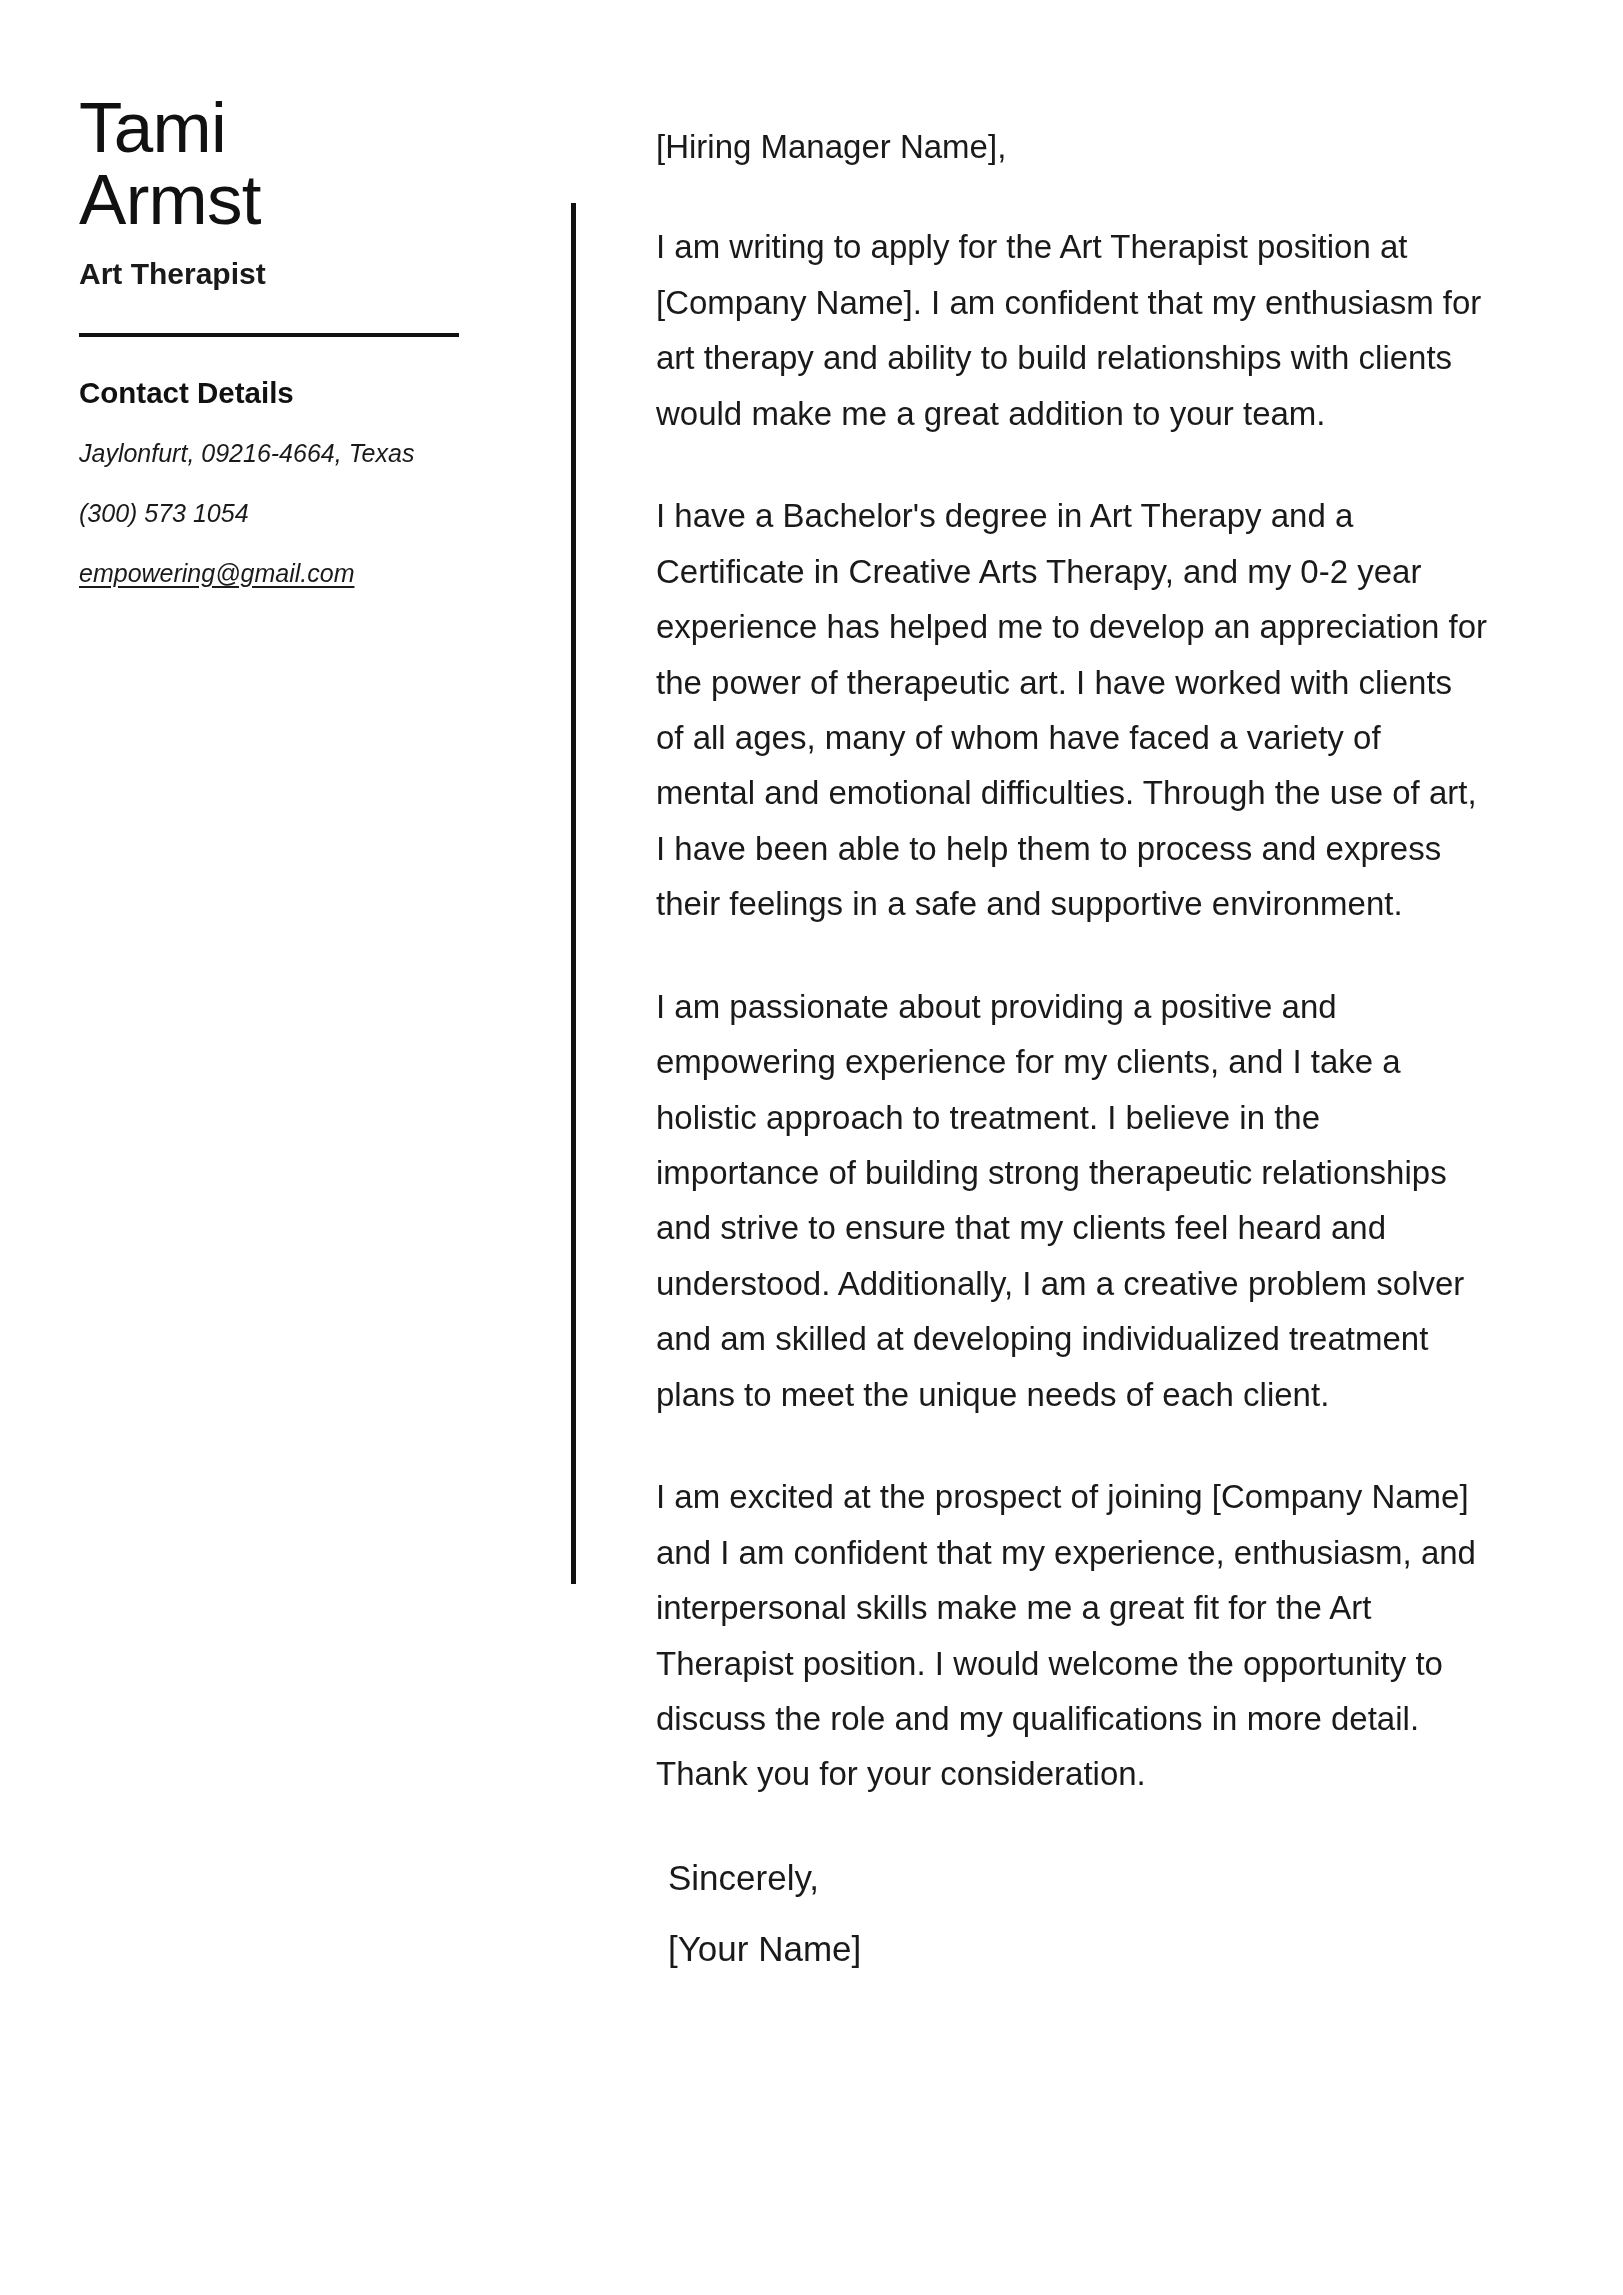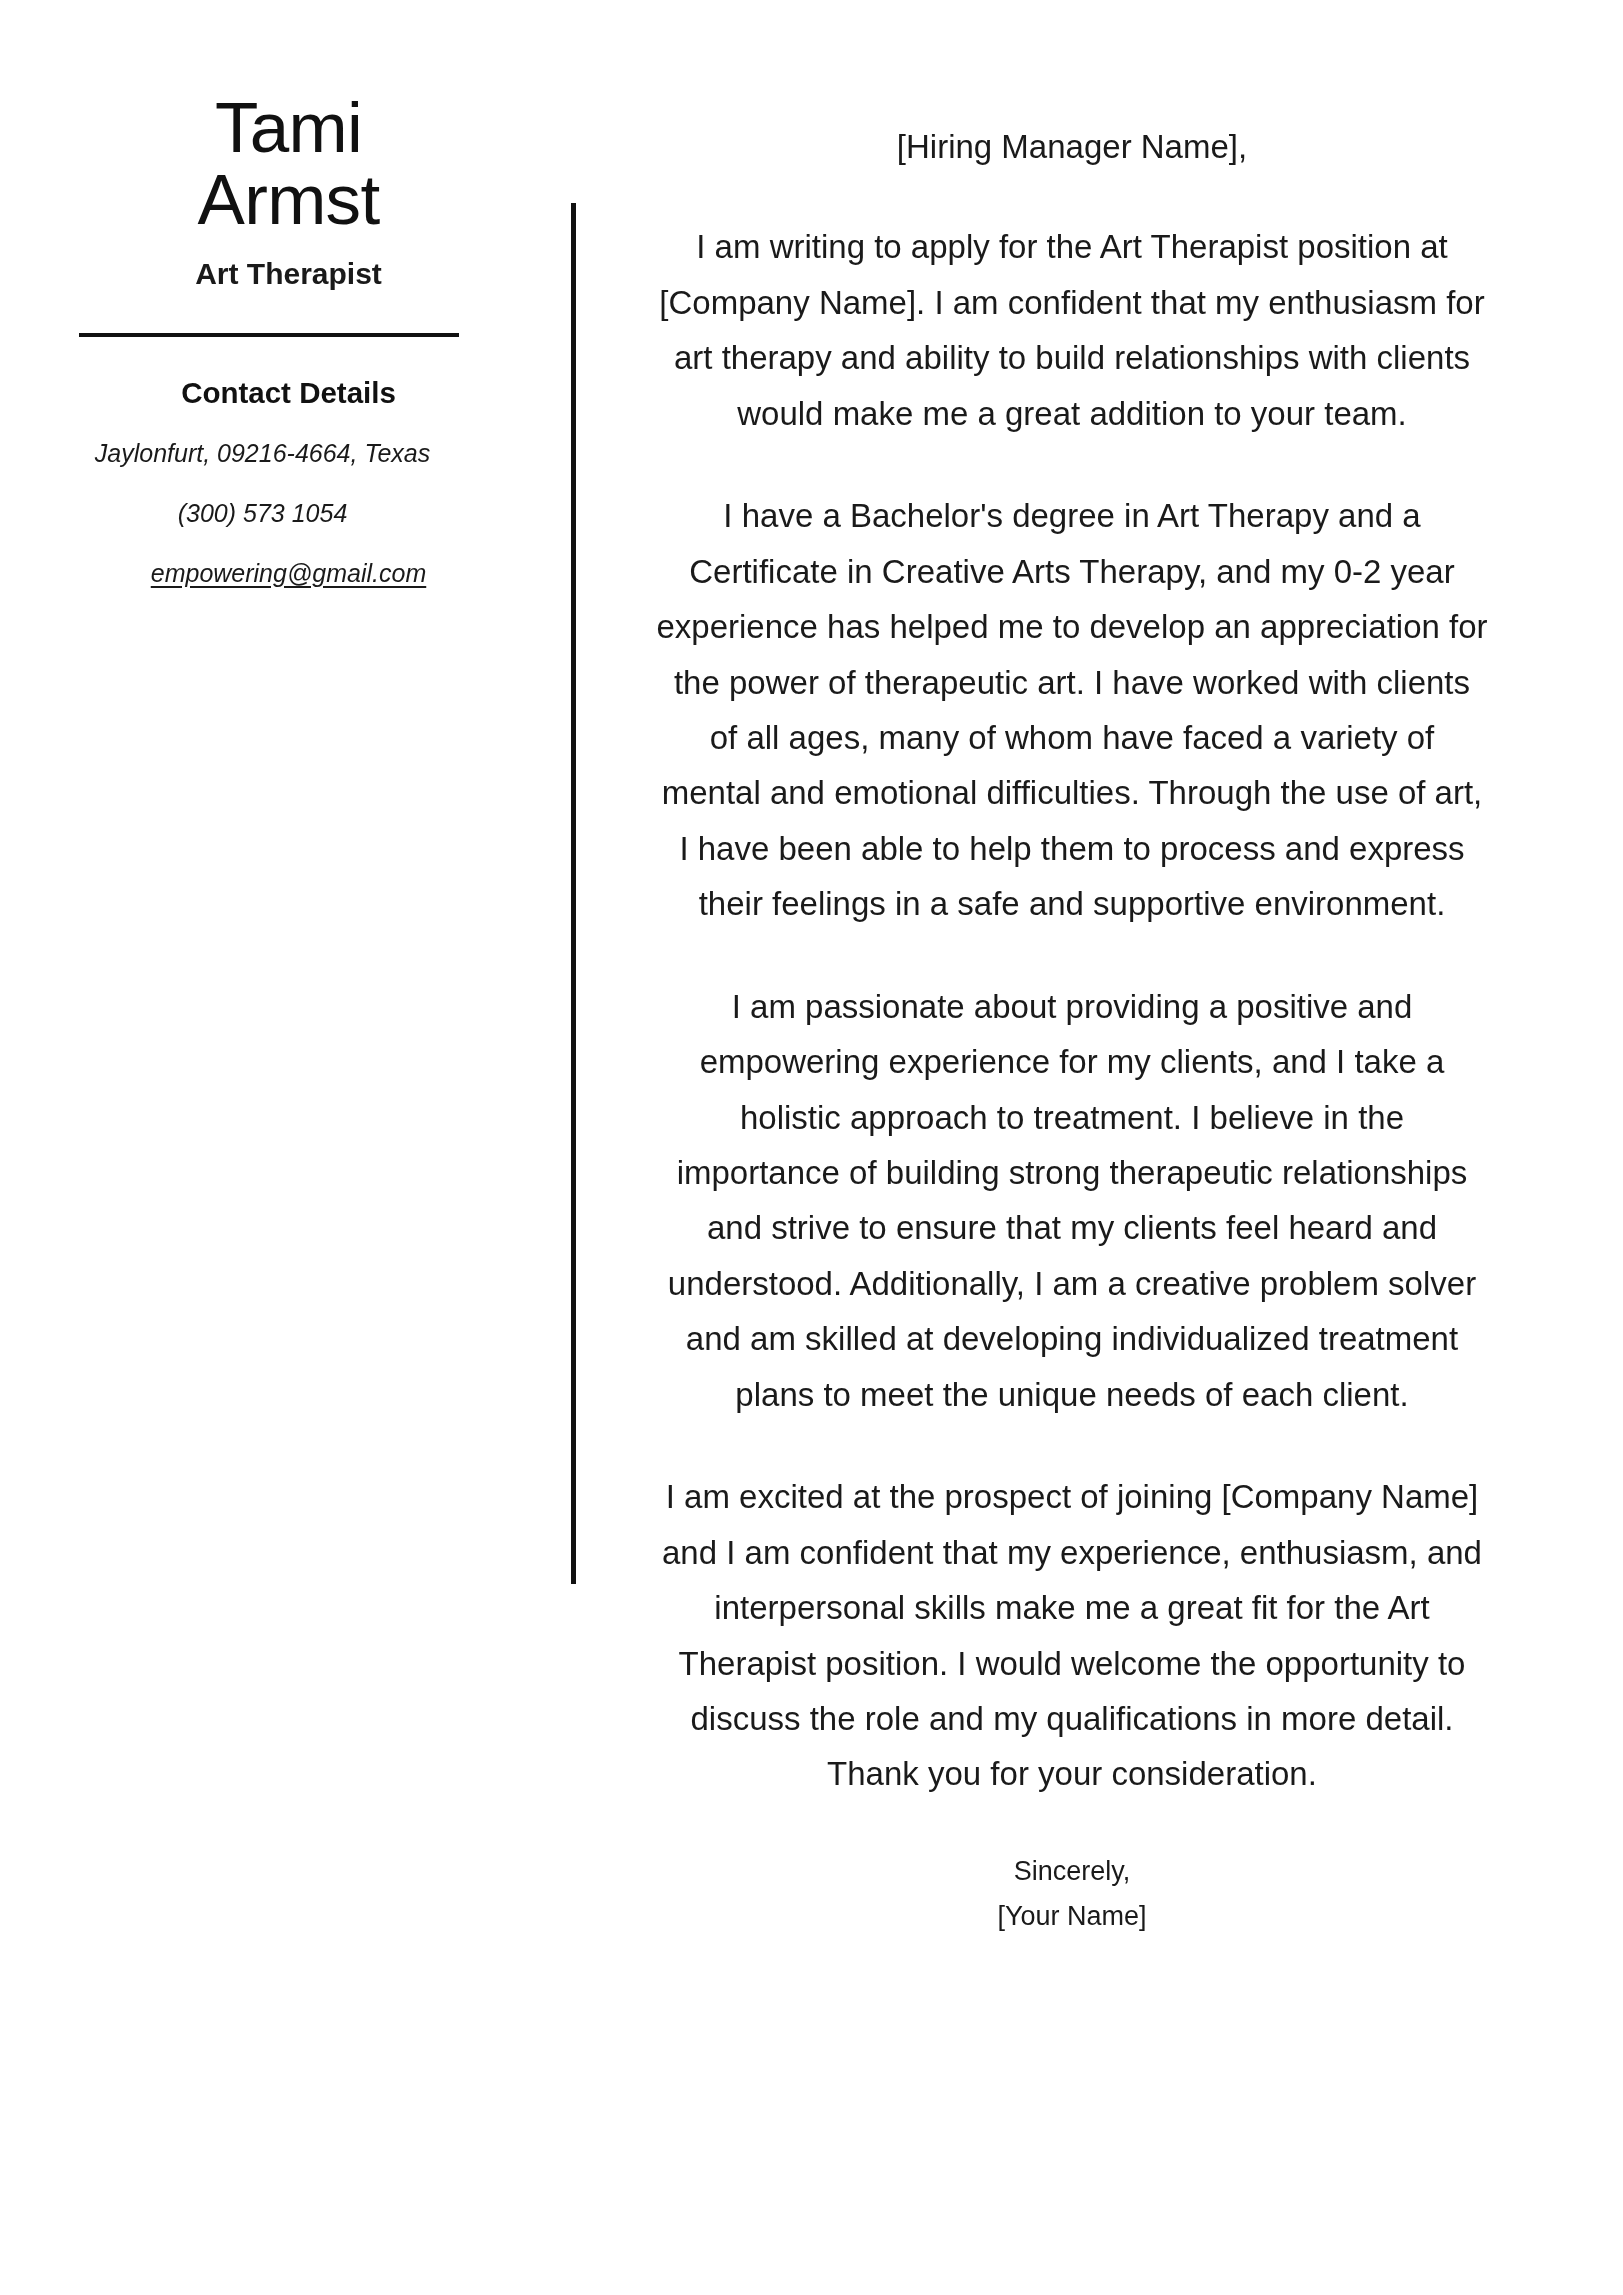--- a/index.html
+++ b/index.html
@@ -14,21 +14,20 @@
     -webkit-font-smoothing: antialiased;
   }
 
   .page {
     position: relative;
     width: 1508px;
     height: 2295px;
     background: #ffffff;
     overflow: hidden;
     box-sizing: border-box;
-    text-align: center;
   }
 
   
   .sidebar {
     position: absolute;
     left: 79px;
     top: 0;
     width: 419px;
   }
 
@@ -111,22 +110,22 @@
     font-size: 33px;
     line-height: 1.68;
     color: #1a1a1a;
   }
 
   .letter p.salutation {
     margin-bottom: 45px;
   }
 
   .signoff {
-    margin: 0;
-    font-size: 27px;
+    margin: 12px;
+    font-size: 35px;
     line-height: 1.68;
     color: #1a1a1a;
   }
 </style>
 </head>
 <body>
 
 <div class="page">
 
   <div class="sidebar">

